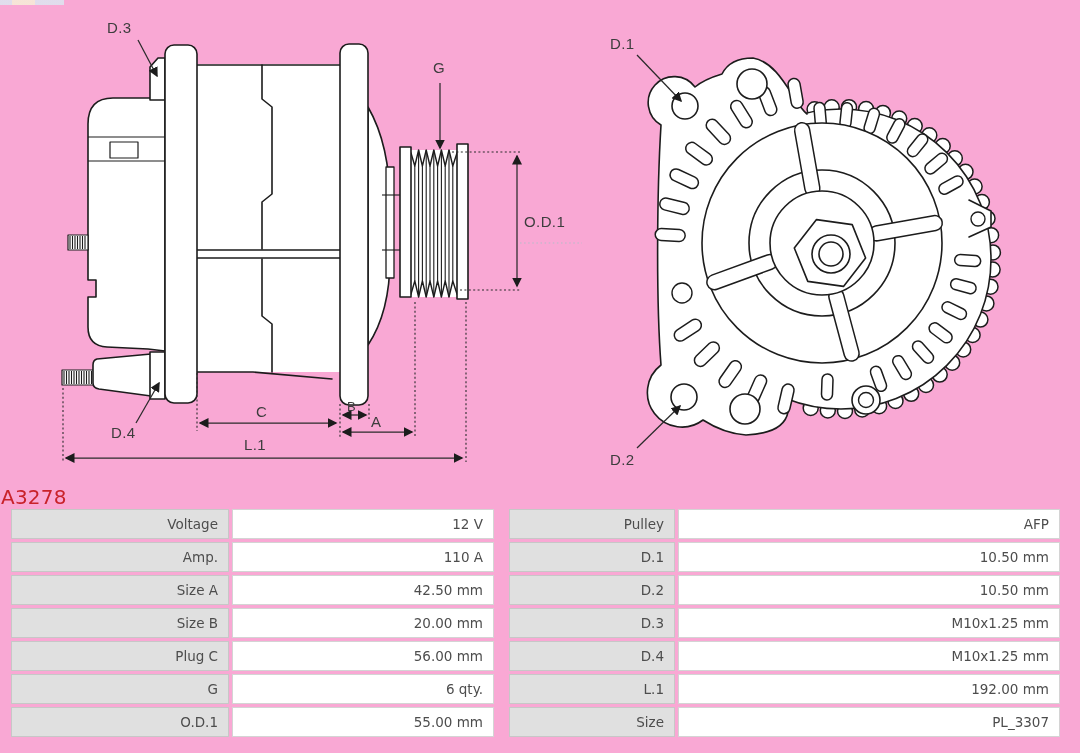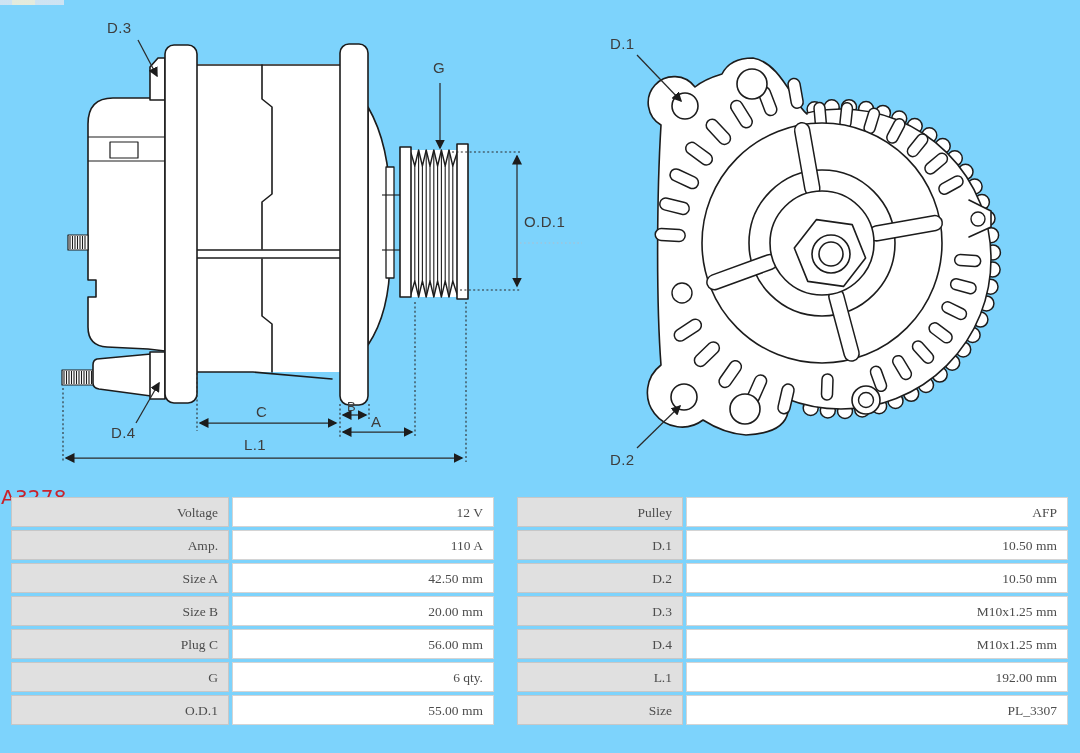--- a/index.html
+++ b/index.html
@@ -1,24 +1,24 @@
 <!DOCTYPE html>
 <html><head>
 <meta charset="utf-8">
 <style>
   html,body{margin:0;padding:0;background:#ffffff;}
-  .page{position:relative;width:1080px;height:753px;background:#7dd3fc;overflow:hidden;
+  .page{position:relative;width:1080px;height:753px;background:#f9a8d4;overflow:hidden;
         font-family:"DejaVu Sans","Liberation Sans",sans-serif;}
   .artifact{position:absolute;left:0;top:0;width:64px;height:5px;
     background:linear-gradient(90deg,#dce6f1 0 18%,#f6efd8 18% 55%,#dce6f1 55% 100%);
     opacity:.85;}
   svg.drawing{position:absolute;left:0;top:0;}
   .part-number{position:absolute;left:1px;top:486px;font-size:20px;line-height:22px;
     color:#c9222a;letter-spacing:.2px;}
-  .tables{position:absolute;left:8px;top:494px;width:1066px;display:flex;gap:17px;font-family:Liberation Serif, serif;}
+  .tables{position:absolute;left:8px;top:506px;width:1066px;display:flex;gap:9px;}
   table.spec{border-collapse:separate;border-spacing:3px;table-layout:fixed;}
   table.spec td{font-size:13.5px;line-height:17px;padding:5.5px 10px;color:#4d4d4d;
     text-align:right;overflow:hidden;white-space:nowrap;}
   td.lbl{background:#e0e0e0;border:1px solid #c7c7c7;}
   td.val{background:#ffffff;border:1px solid #d4d4d4;}
   .t-left td.lbl{width:196px;} .t-left td.val{width:240px;margin-left:32px;}
   .t-right td.lbl{width:144px;margin-top:45px;} .t-right td.val{width:360px;}
   
   .part{fill:#ffffff;stroke:#1c1c1c;stroke-width:1.6;stroke-linejoin:round;stroke-linecap:round;}
   .ln{fill:none;stroke:#1c1c1c;stroke-width:1.6;stroke-linejoin:round;stroke-linecap:round;}

